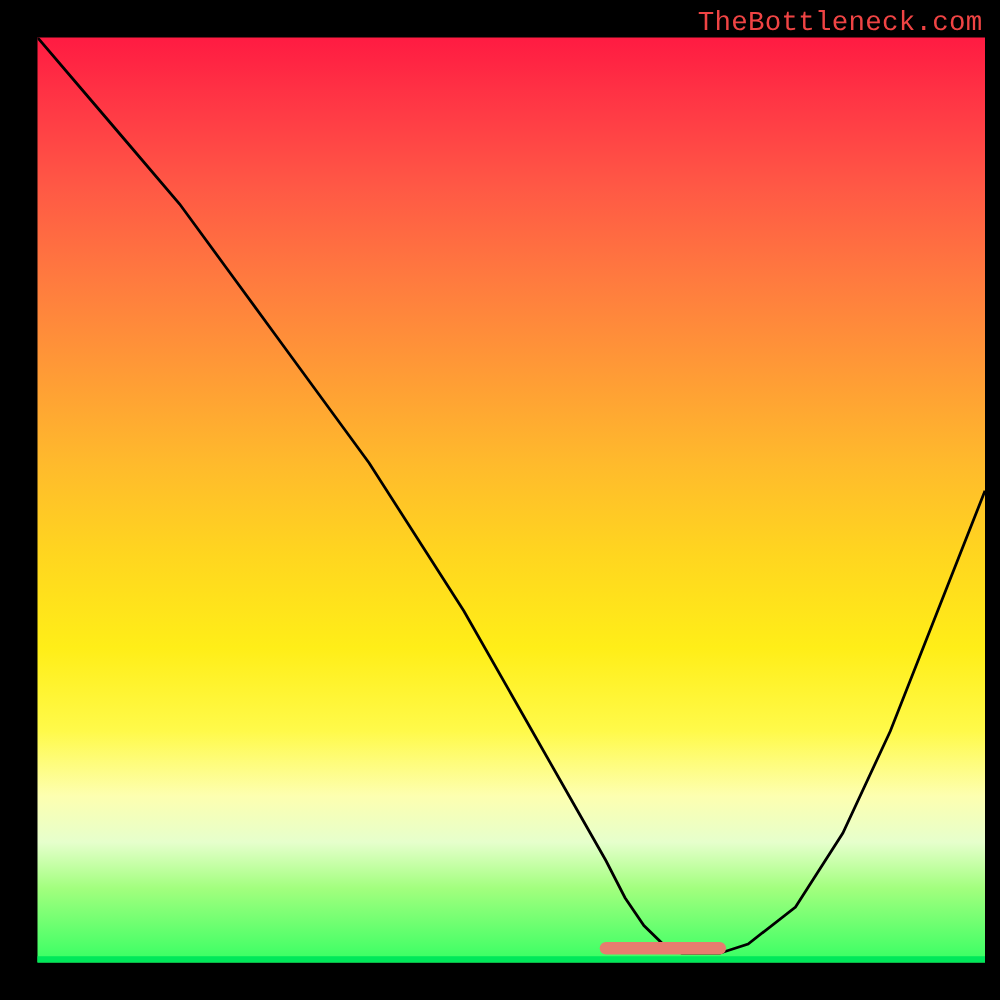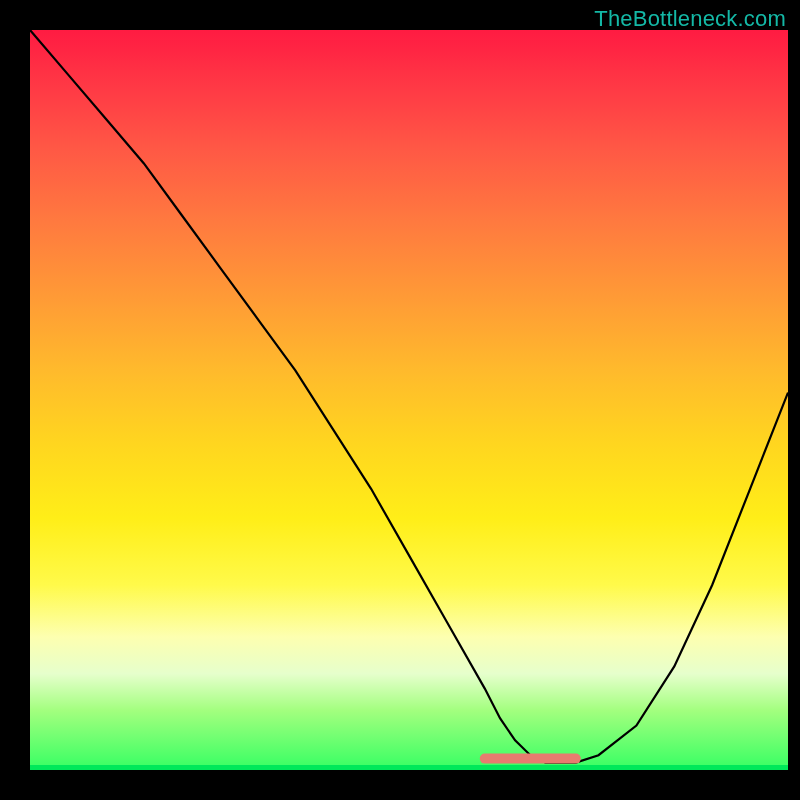--- a/index.html
+++ b/index.html
@@ -8,24 +8,25 @@
     height: 800px;
     background: #000;
     position: relative;
     font-family: Arial, Helvetica, sans-serif;
     overflow: hidden;
   }
   .watermark {
     position: absolute;
     top: 6px;
     right: 14px;
-    color: #14b8a6;
+    color: #ef4444;
     font-size: 22px;
     letter-spacing: 0.2px;
     z-index: 10;
+    font-family: Liberation Mono, monospace;
   }
   .plot-area {
     position: absolute;
     left: 30px;
     top: 30px;
     width: 758px;
     height: 740px;
     
     background: linear-gradient(to bottom,
       #ff1b42 0%,

